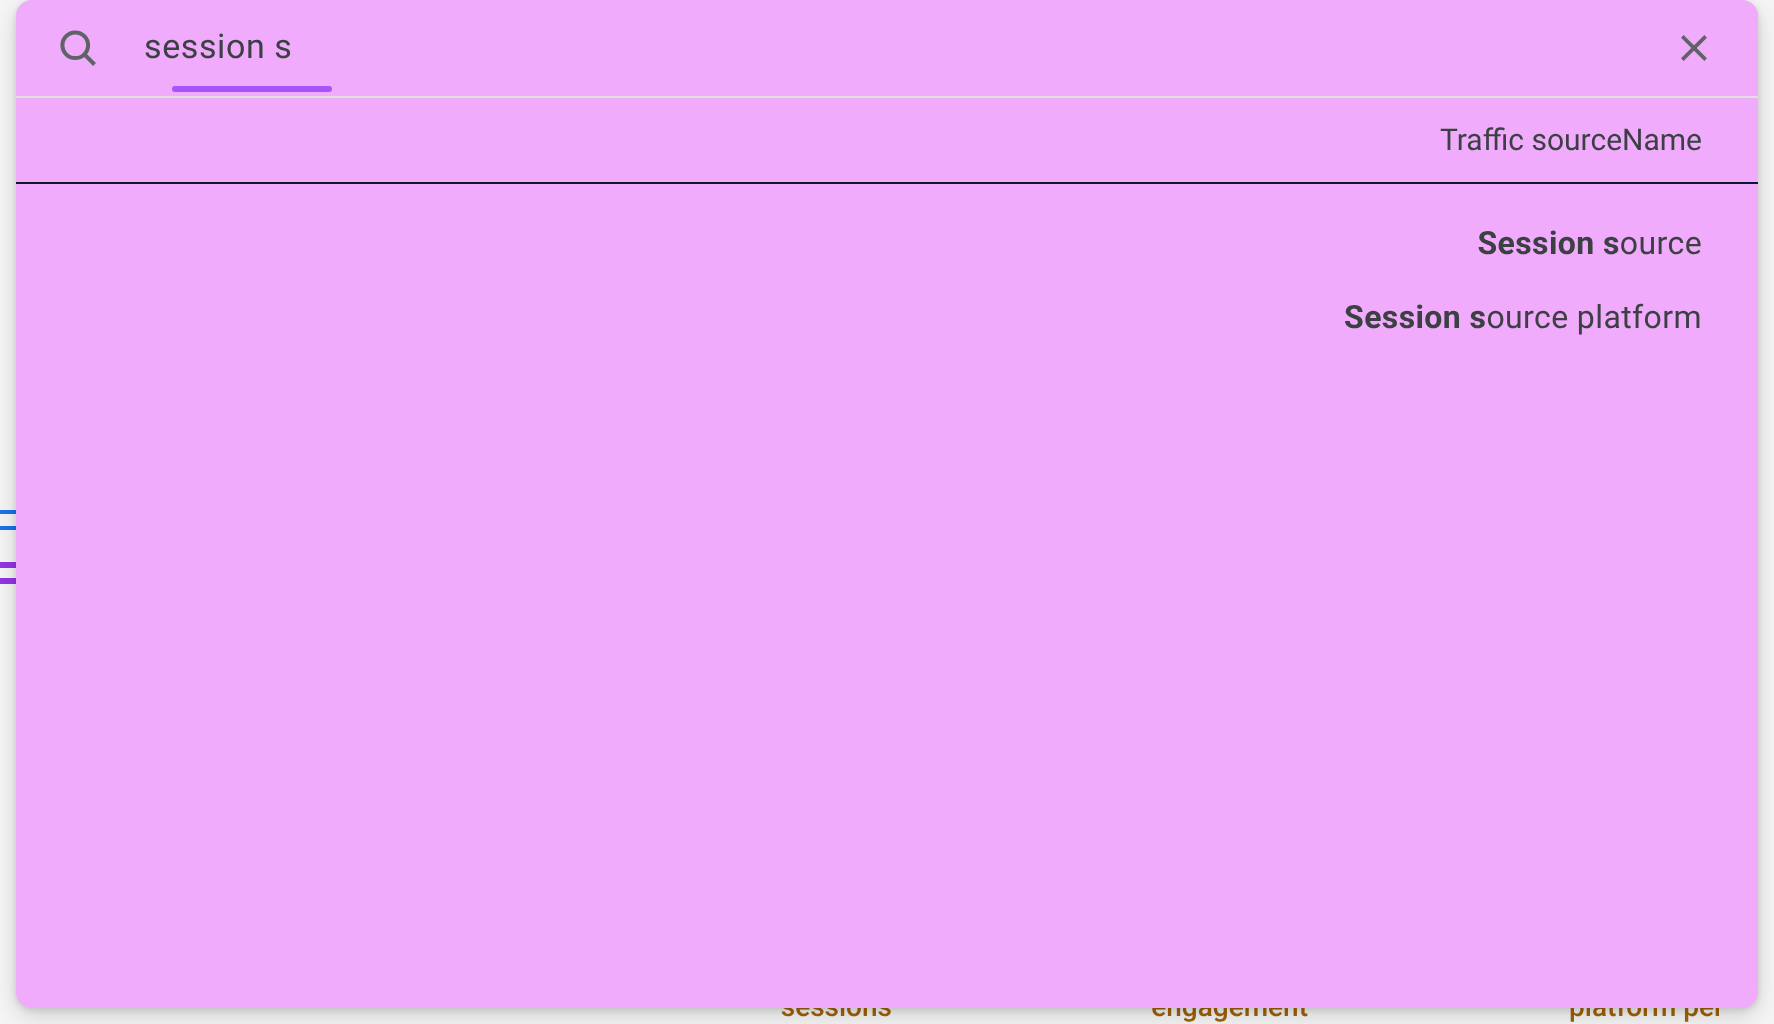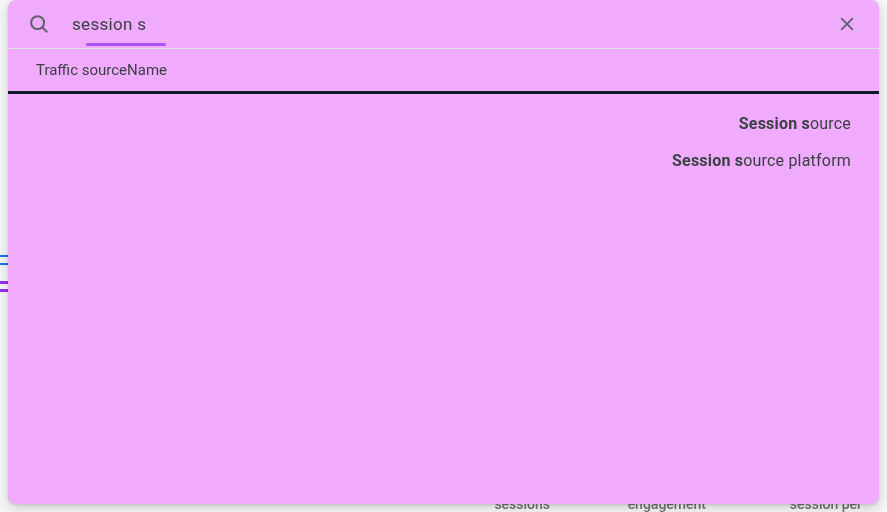--- a/index.html
+++ b/index.html
@@ -44,23 +44,23 @@
       height: 3px;
       background: #9334e9;
     }
     .bg-bottom-text {
       position: absolute;
       bottom: 0;
       left: 0;
       right: 0;
       display: flex;
       justify-content: flex-end;
-      gap: 36px;
+      gap: 88px;
       padding-right: 25px;
-      color: #737373;
+      color: #a16207;
       font-size: 14px;
       font-weight: 500;
     }
     .bg-bottom-text span {
       width: 120px;
       text-align: right;
     }
     .dialog {
       position: absolute;
       top: 0;
@@ -107,25 +107,25 @@
       width: 24px;
       height: 24px;
       cursor: pointer;
       display: flex;
       align-items: center;
       justify-content: center;
       flex-shrink: 0;
     }
     .header-row {
       display: flex;
-      justify-content: flex-start;
+      justify-content: flex-end;
       align-items: center;
       padding: 12px 28px;
       border-top: 1px solid #e0e0e0;
-      border-bottom: 3px solid #0f172a;
+      border-bottom: 1px solid #0f172a;
       font-size: 15px;
       color: #3c4043;
     }
     .results-area {
       flex: 1;
       padding: 20px 28px;
       position: relative;
     }
     .results-list {
       display: flex;
@@ -167,21 +167,21 @@
 <div class="bg-chart-lines">
   <div class="bg-line-blue" style="top:0"></div>
   <div class="bg-line-blue" style="top:8px"></div>
   <div class="bg-line-purple" style="top:26px"></div>
   <div class="bg-line-purple" style="top:34px"></div>
 </div>
 
 <div class="bg-bottom-text">
   <span>sessions</span>
   <span>engagement</span>
-  <span>session per</span>
+  <span>platform per</span>
 </div>
 
 <div class="dialog">
   <div class="search-row">
     <svg class="search-icon" viewBox="0 0 24 24" fill="none" stroke="#5f6368" stroke-width="2.2">
       <circle cx="10.5" cy="10.5" r="7"></circle>
       <line x1="21" y1="21" x2="15.5" y2="15.5"></line>
     </svg>
     <input class="search-input" type="text" value="session s" style="">
     <div class="close-btn">

